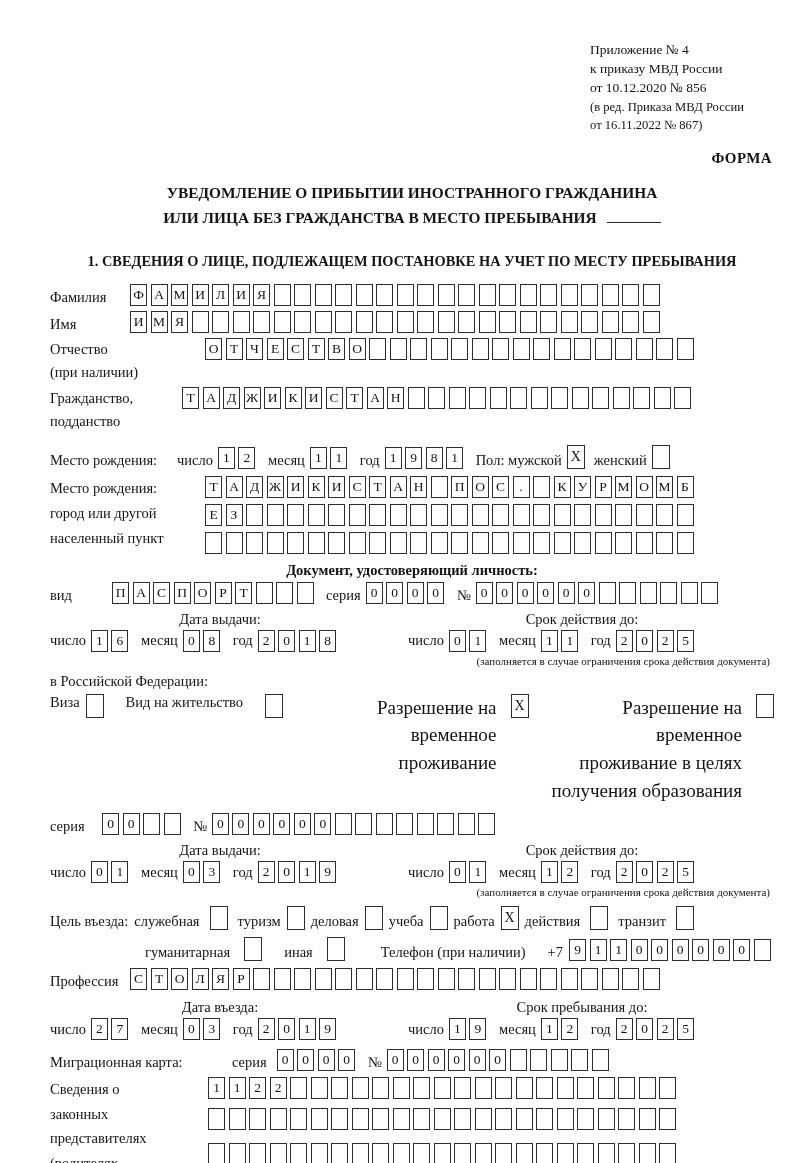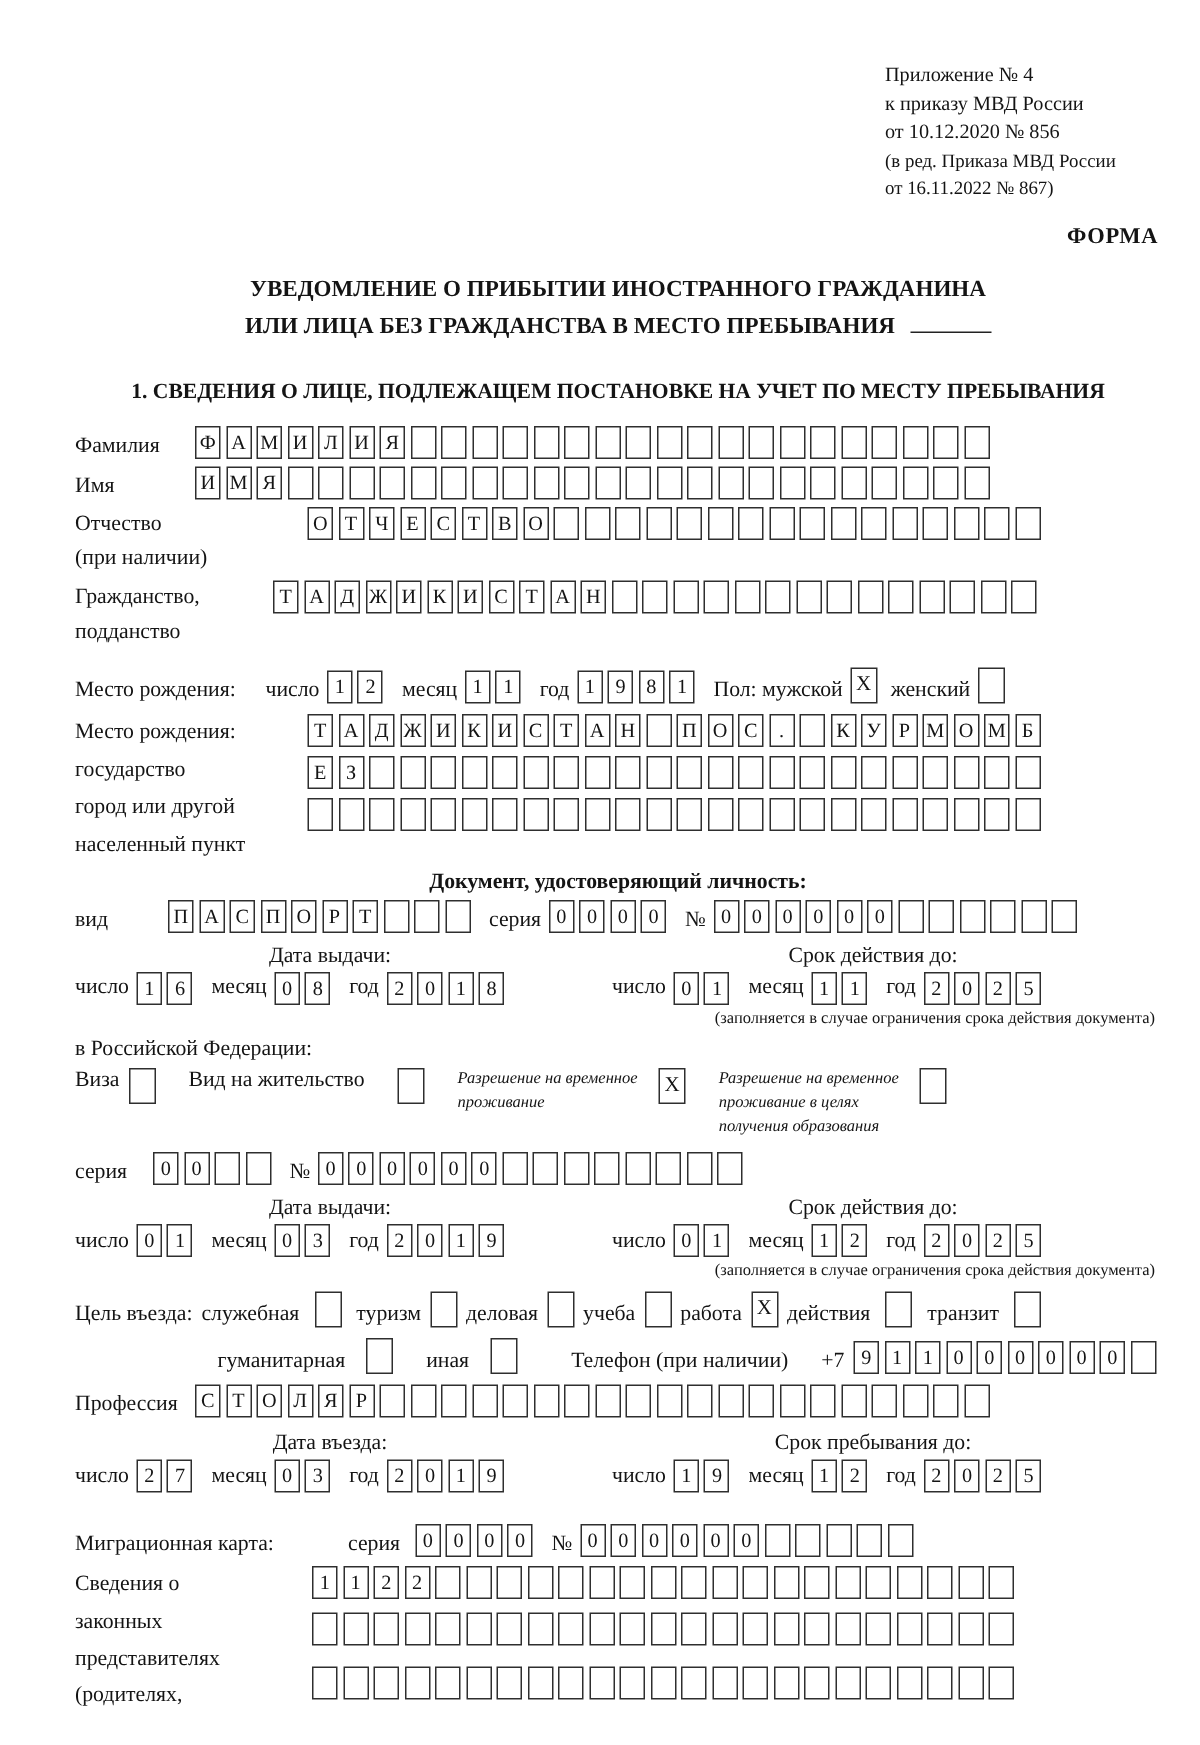--- a/index.html
+++ b/index.html
@@ -20,21 +20,21 @@
   .chk{width:16px;height:22px;border:1.5px solid #2e2e2e;display:inline-flex;align-items:center;justify-content:center;font-size:14px;flex-shrink:0;background:#fff;}
   .dl{font-size:14.5px;margin:0 5px 0 9px;flex-shrink:0;}
   .dl0{margin-left:0;}
   .dg{display:flex;align-items:center;}
   .dh{display:flex;font-size:14.5px;margin-top:7px;}
   .dh .c1{width:340px;text-align:center;}
   .dh .c2{flex:1;text-align:center;}
   .capr{text-align:right;font-size:11px;margin-top:3px;padding-right:4px;}
   .txt{font-size:14.5px;margin-top:6px;}
   .bold-center{text-align:center;font-weight:bold;font-size:14.5px;margin-top:6px;}
-  .optml{font-size:11px;text-align:left;line-height:1.45;font-style:italic;}
+  .optml{font-size:19px;text-align:right;line-height:1.45;}
   .gap6{width:6px;flex-shrink:0;}.gap10{width:10px;flex-shrink:0;}.gap14{width:14px;flex-shrink:0;}.gap22{width:22px;flex-shrink:0;}
 </style>
 </head>
 <body>
 
 <div class="page">
 
   <div class="annex">
     <div>Приложение № 4</div>
     <div>к приказу МВД России</div>
@@ -206,21 +206,20 @@
       </span>
     <span class="dl">Пол: мужской</span>
     <span class="chk">X</span>
     <span class="dl">женский</span>
     <span class="chk"></span>
   </div>
 
   <div class="r rtop" style="margin-top:7px">
     <span class="lbl2" style="width:155px;line-height:1.72">
       <div>Место рождения:</div>
-      <div>государство</div>
       <div>город или другой</div>
       <div>населенный пункт</div>
     </span>
     <span>
       <div class="cells">
           <span class="cell">Т</span>
           <span class="cell">А</span>
           <span class="cell">Д</span>
           <span class="cell">Ж</span>
           <span class="cell">И</span>
@@ -616,21 +615,21 @@
       <span class="dl">год</span>
       <span class="cells">
           <span class="cell">2</span>
           <span class="cell">0</span>
           <span class="cell">2</span>
           <span class="cell">5</span>
         </span>
     </span>
   </div>
 
-  <div class="r" style="margin-top:21px">
+  <div class="r" style="margin-top:9px">
     <span class="lbl" style="width:182px">Миграционная карта:</span>
     <span class="lbl">серия</span>
       <span class="gap10"></span>
     <span class="cells">
         <span class="cell">0</span>
         <span class="cell">0</span>
         <span class="cell">0</span>
         <span class="cell">0</span>
       </span>
     <span class="dl">№</span>

